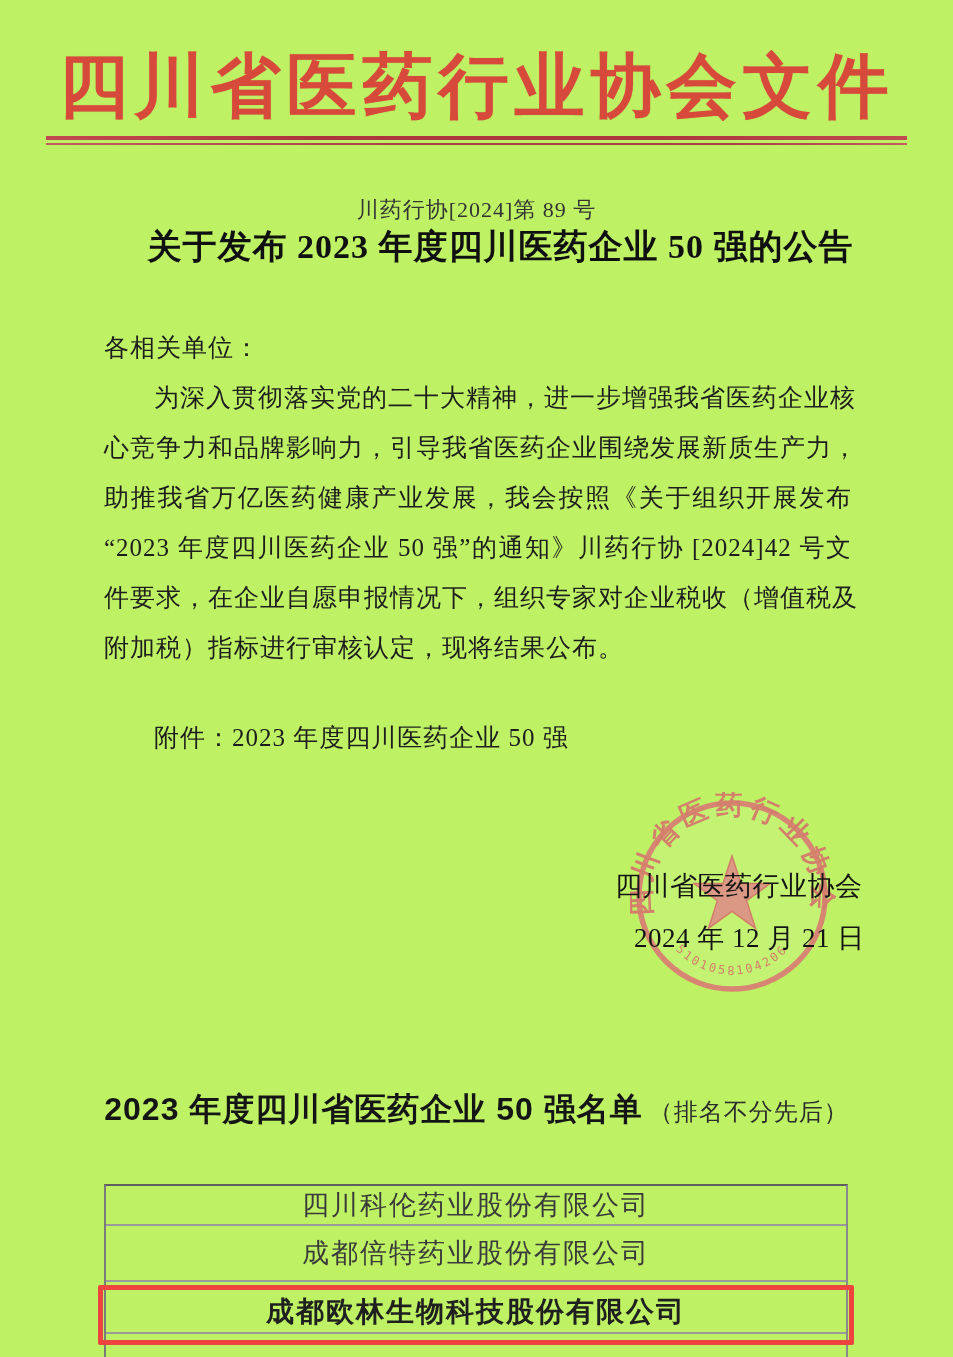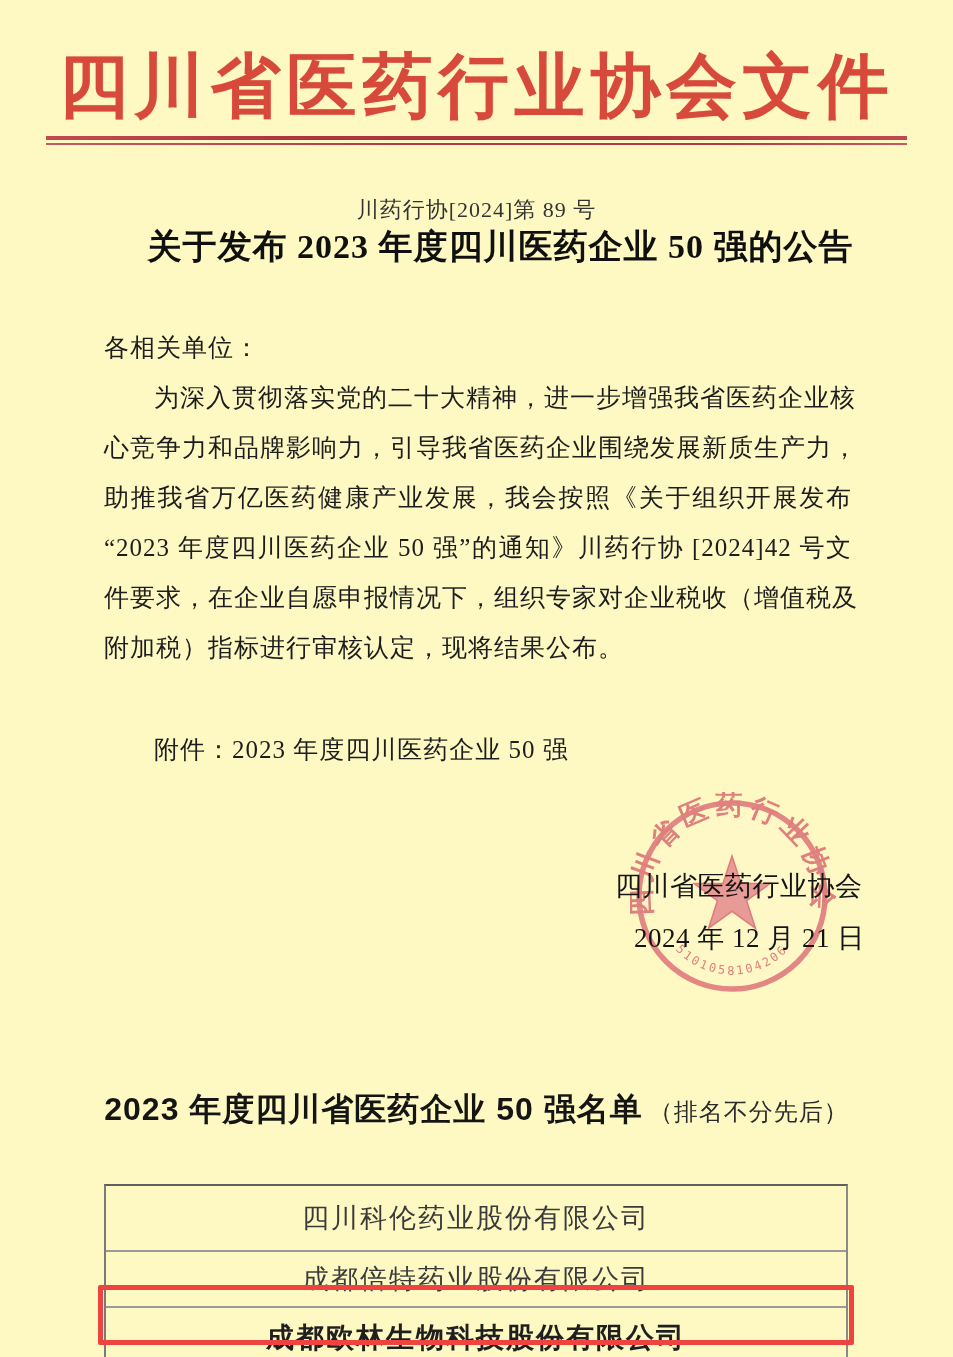--- a/index.html
+++ b/index.html
@@ -1,20 +1,20 @@
 <!DOCTYPE html>
 <html><head>
 <meta charset="utf-8">
 <style>
   html,body{margin:0;padding:0;background:#e8e8e8;}
   .page{
     position:relative;
     width:953px;height:1357px;
     margin:0 auto;
-    background:#fef9c3;
+    background:#bef264;
     overflow:hidden;
     font-family:"Liberation Serif","DejaVu Serif",serif;
     color:#222;
   }
   
   .header-title{
     position:absolute;top:40px;left:0;width:100%;
     text-align:center;
     font-size:70px;font-weight:bold;
     letter-spacing:6px;
@@ -43,21 +43,21 @@
   .para-line{
     font-size:25px;line-height:50px;color:#1d1d1d;
     letter-spacing:1px;white-space:nowrap;
     text-align:justify;text-align-last:justify;
   }
   .para-line.first{text-indent:2em;}
   .para-line.last{text-align-last:left;}
   .attachment{
     position:absolute;left:104px;top:716px;width:748px;
     font-size:25px;line-height:44px;color:#1d1d1d;
-    text-indent:2em;letter-spacing:1px;margin-top:12px;
+    text-indent:2em;letter-spacing:1px;
   }
   
   .seal{position:absolute;left:630px;top:792px;width:208px;height:214px;opacity:.82;z-index:1;}
   .sig-org{
     position:absolute;left:615px;top:868px;z-index:2;
     font-size:27px;color:#141414;letter-spacing:0.5px;white-space:nowrap;
   }
   .sig-date{
     position:absolute;left:634px;top:920px;z-index:2;
     font-size:27px;color:#141414;letter-spacing:0.5px;white-space:nowrap;
@@ -84,21 +84,21 @@
     border-right:2px solid #8a8a8a;
     box-sizing:border-box;z-index:1;
   }
   .company-row{
     display:flex;align-items:center;justify-content:center;
     border-bottom:2px solid #9a9a9a;
     font-size:27px;color:#3a3a3a;letter-spacing:2px;
     font-family:"Liberation Serif","DejaVu Serif",serif;
     box-sizing:border-box;
   }
-  .company-row.r1{height:66px;}
+  .company-row.r1{height:40px;}
   .company-row.r2{height:56px;}
   .company-row.r3{
     height:42px;
     font-family:"Liberation Sans","DejaVu Sans",sans-serif;
     font-weight:bold;color:#1f1f1f;font-size:28px;margin-top:10px;
   }
   .highlight-box{
     position:absolute;left:98px;top:1285px;width:756px;height:60px;
     border:5px solid #ef4340;border-radius:2px;
     box-sizing:border-box;background:transparent;

